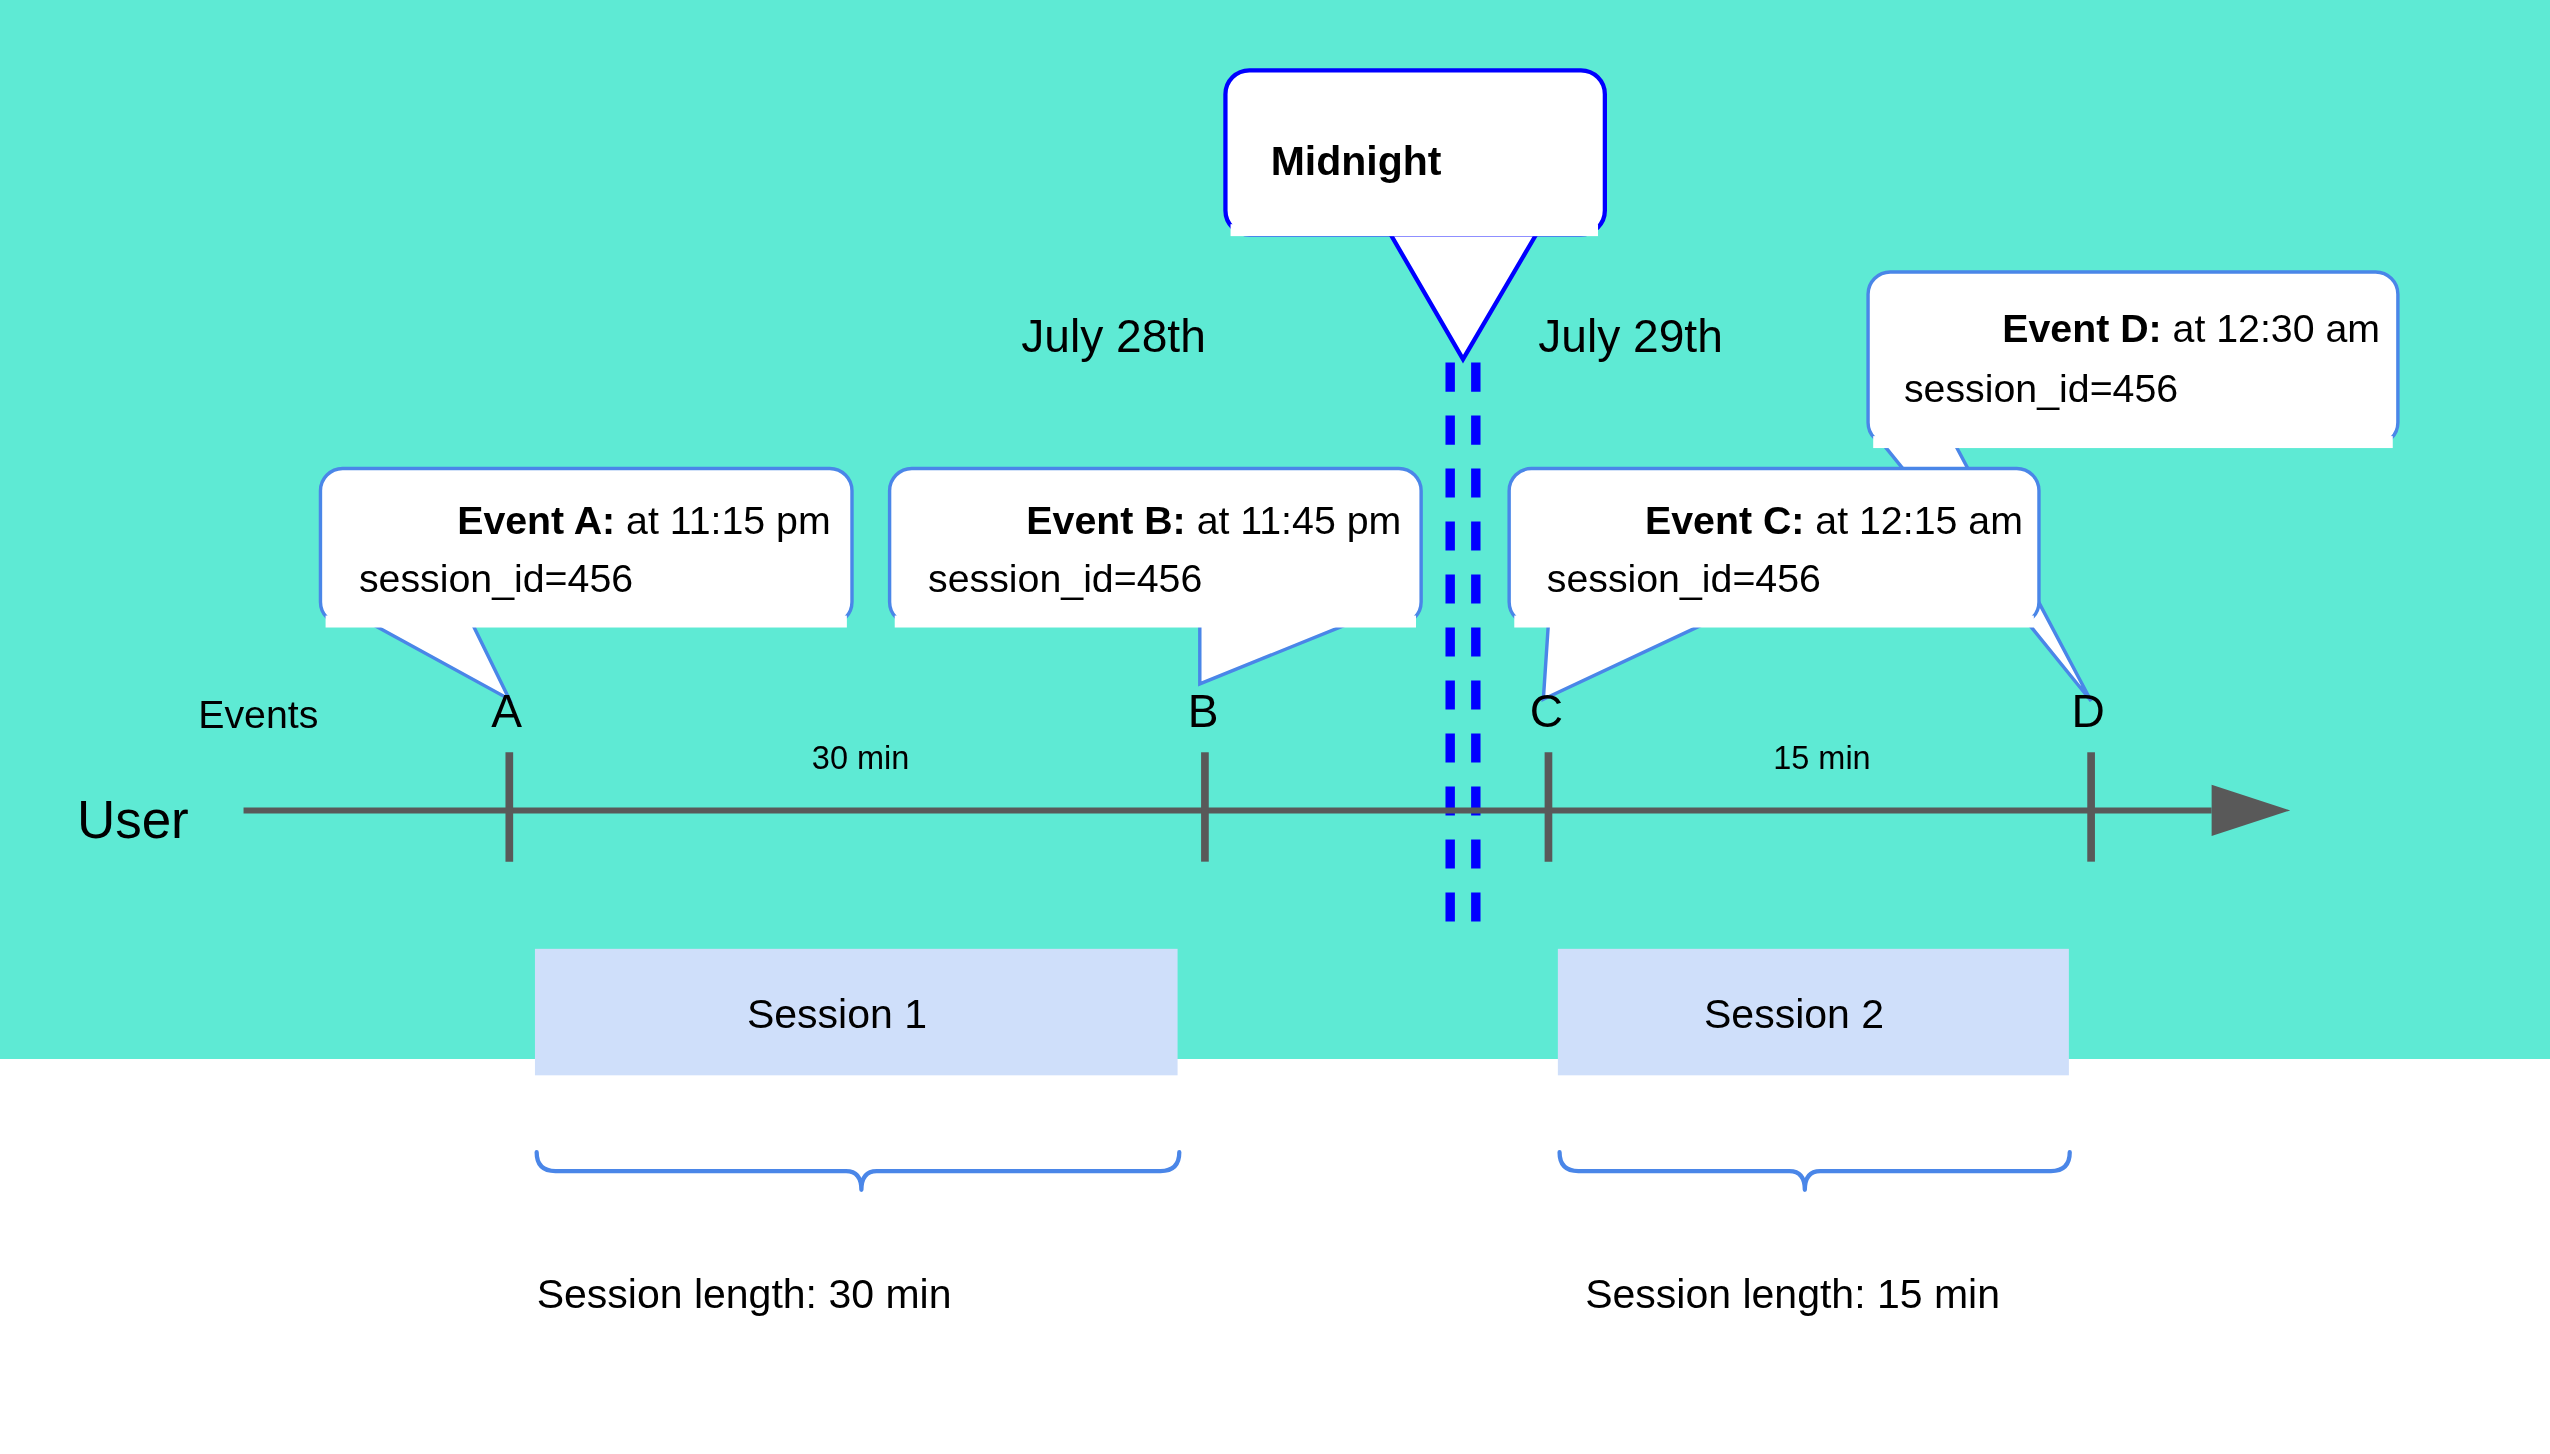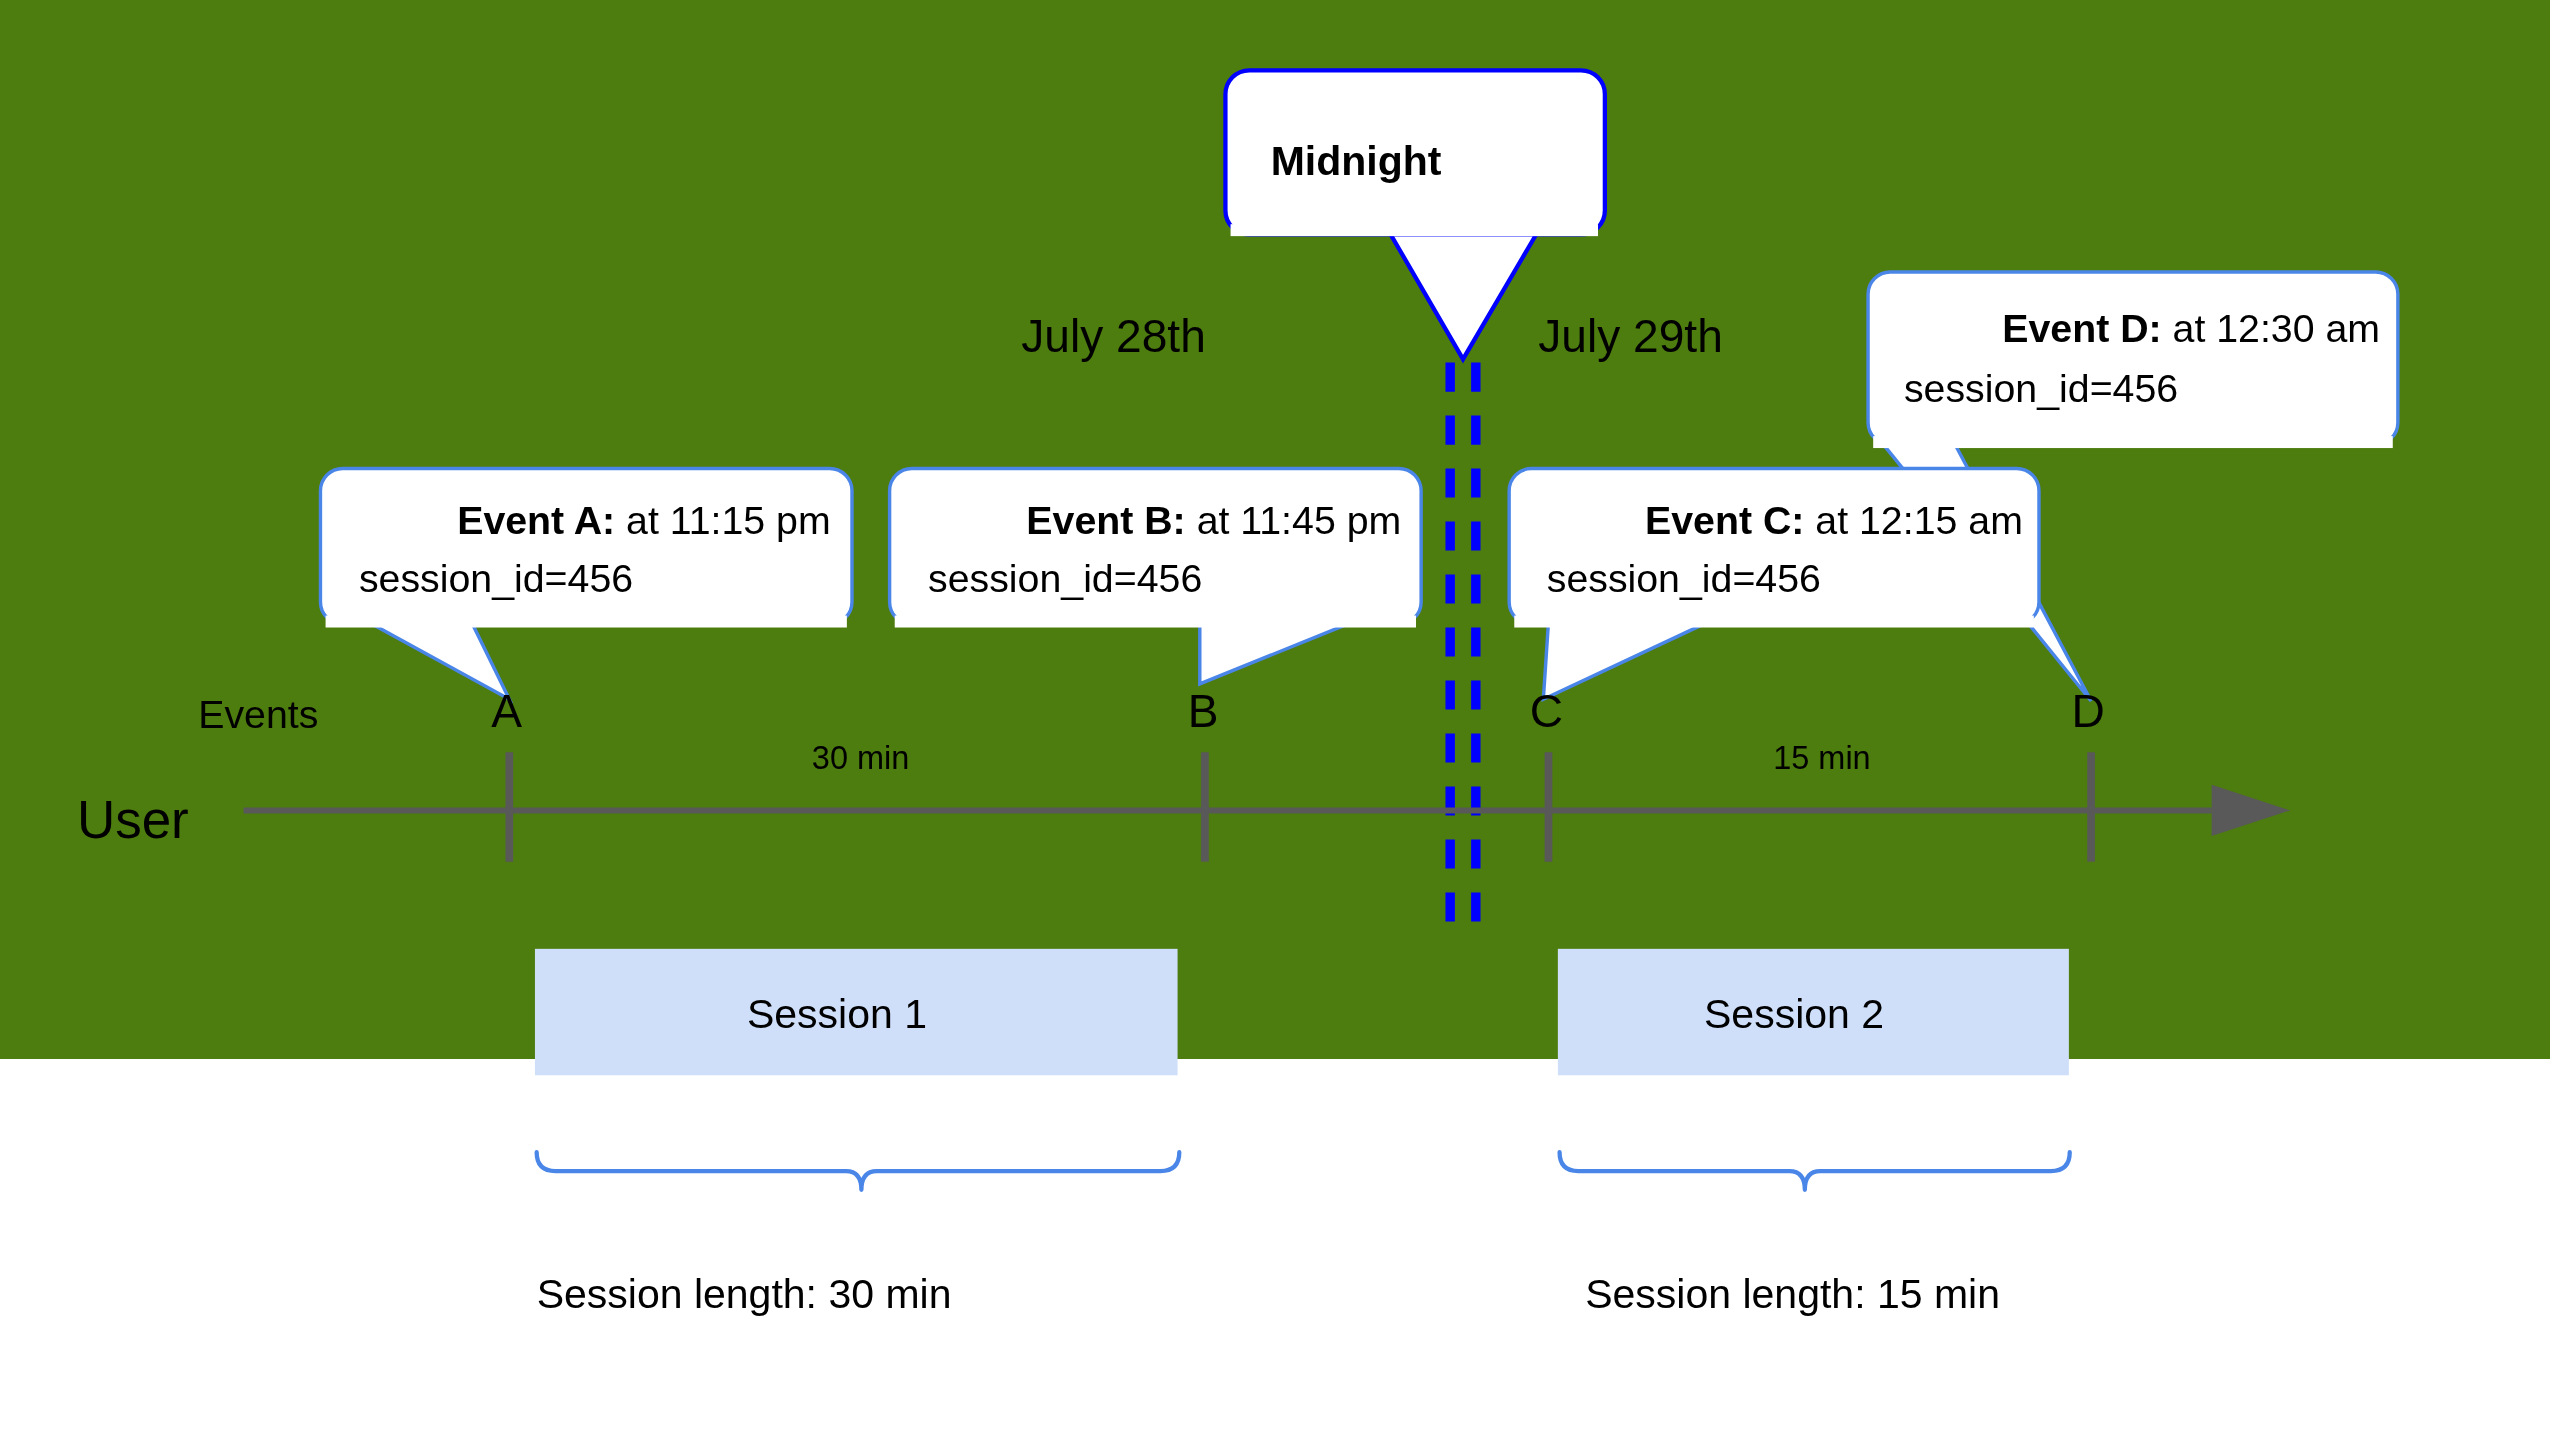--- a/index.html
+++ b/index.html
@@ -10,21 +10,21 @@
   body {
     width: 2550px;
     height: 1455px;
     overflow: hidden;
     font-family: "Liberation Sans", sans-serif;
   }
   #diagram-root {
     position: relative;
     width: 2550px;
     height: 1059px;
-    background: #4d7c0f;
+    background: #5eead4;
   }
   svg.diagram {
     display: block;
     width: 2550px;
     height: 1455px;
   }
   text {
     font-family: "Liberation Sans", sans-serif;
     fill: #000000;
     white-space: pre;

